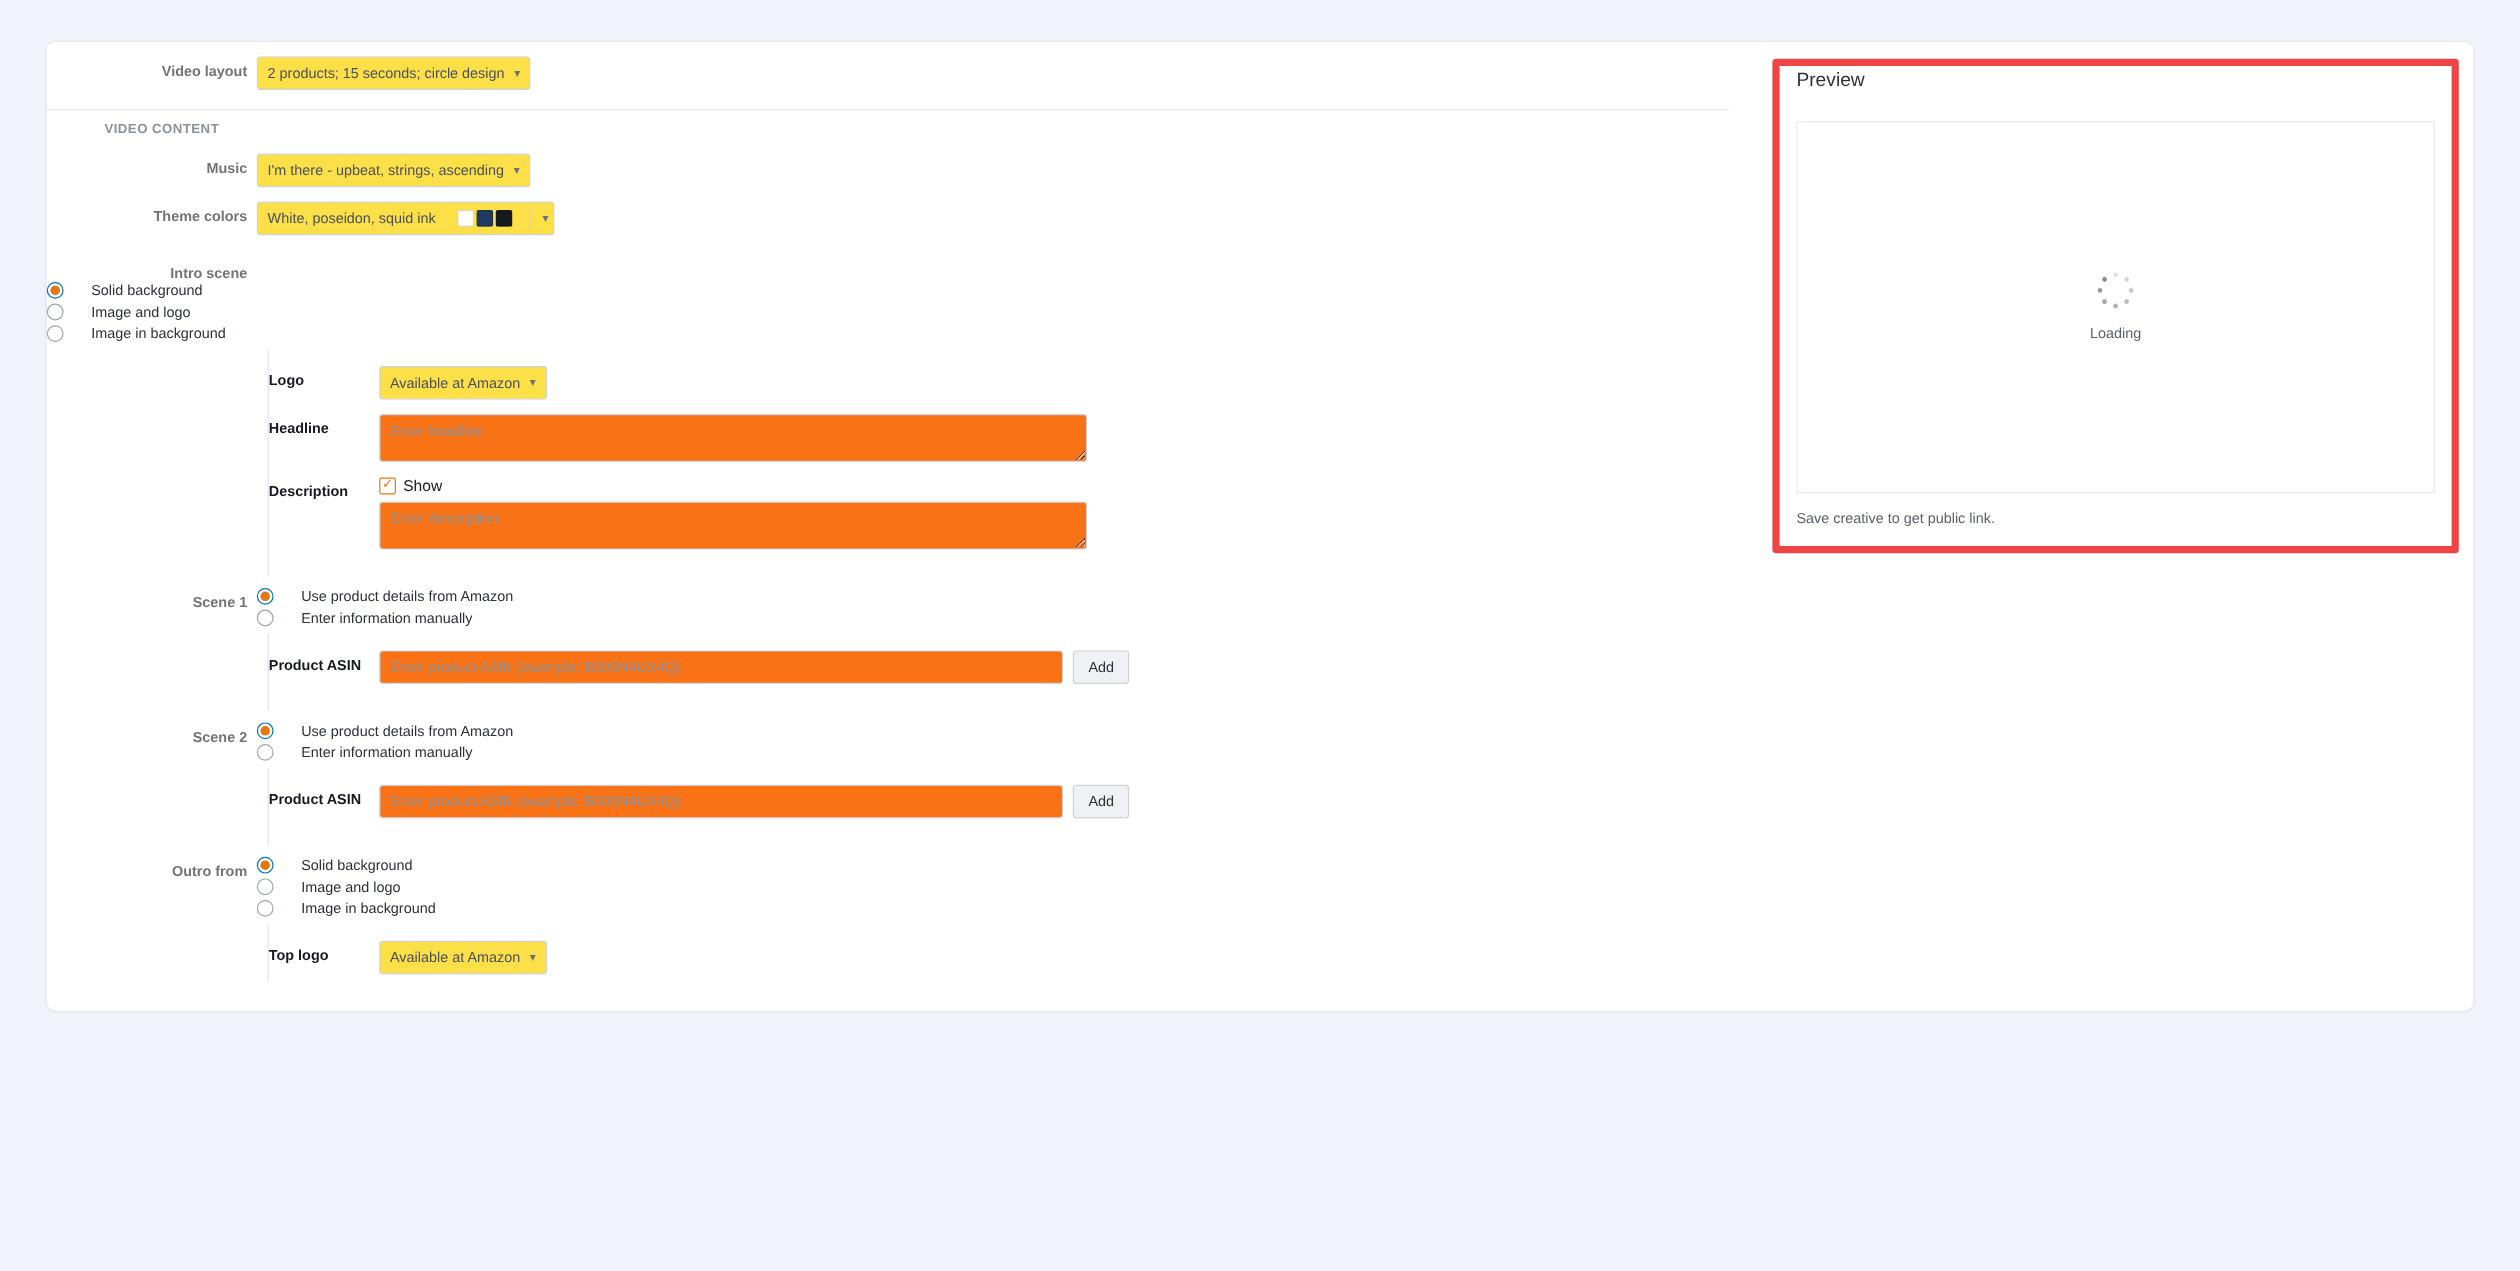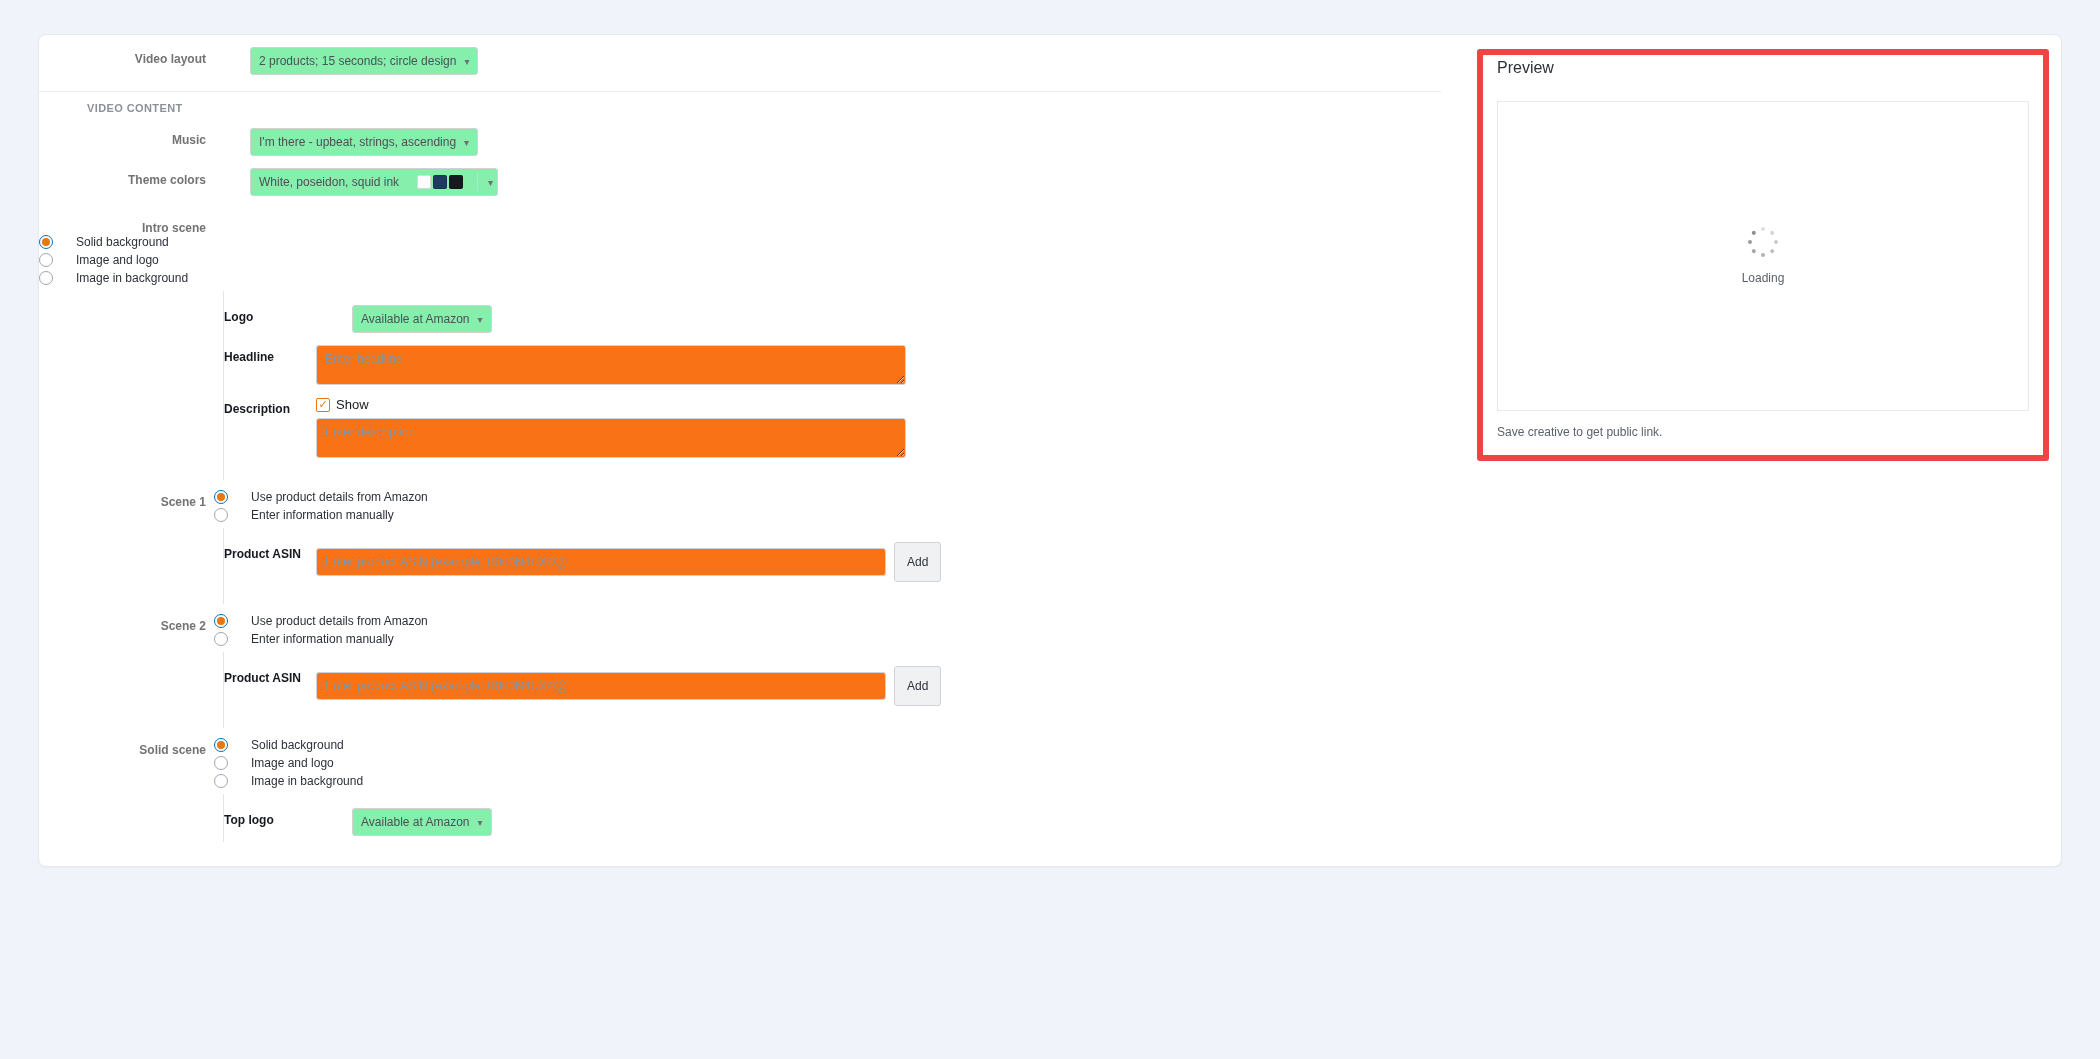--- a/index.html
+++ b/index.html
@@ -64,30 +64,29 @@
     font-weight: 700;
     color: #8b9199;
     letter-spacing: .4px;
     text-transform: uppercase;
     padding: 10px 0 8px 48px;
   }
 
   .dropdown {
     display: inline-flex;
     align-items: center;
-    background: #86efac;
+    background: #fde047;
     border: 1px solid #cfd3d9;
     border-radius: 3px;
     padding: 4px 8px;
     font-size: 12px;
     color: #4a5058;
     cursor: pointer;
     gap: 8px;
     height: 28px;
-    margin-left: 36px;
   }
   .dropdown .caret {
     font-size: 10px;
     color: #6b7078;
   }
 
   .color-chip {
     width: 14px;
     height: 14px;
     display: inline-block;
@@ -186,21 +185,21 @@
     background: #fff;
   }
   .btn {
     background: #f0f1f3;
     border: 1px solid #cfd3d9;
     border-radius: 3px;
     padding: 4px 12px;
     font-size: 12px;
     color: #2c3139;
     cursor: pointer;
-    height: 40px;
+    height: 28px;
   }
 
   
   .preview-panel {
     border: 6px solid #ef4444;
     border-radius: 3px;
     margin-top: 8px;
     padding: 4px 14px 16px 14px;
   }
   .preview-title {
@@ -391,21 +390,21 @@
         <div class="sub-row asin-row">
           <div class="sub-label" style="width:92px;">Product ASIN</div>
           <div class="sub-control">
             <input class="inp" type="text" placeholder="Enter product ASIN (example: B000N4UX4Q)" style="">
             <button class="btn">Add</button>
           </div>
         </div>
       </div>
 
       <div class="form-row" style="padding-top:10px;">
-        <div class="form-label">Solid scene</div>
+        <div class="form-label">Outro from</div>
         <div class="form-control-wrap">
           <div class="radio-list">
             <div class="radio-row">
               <span class="radio checked"></span>
               <span>Solid background</span>
             </div>
             <div class="radio-row">
               <span class="radio"></span>
               <span>Image and logo</span>
             </div>

